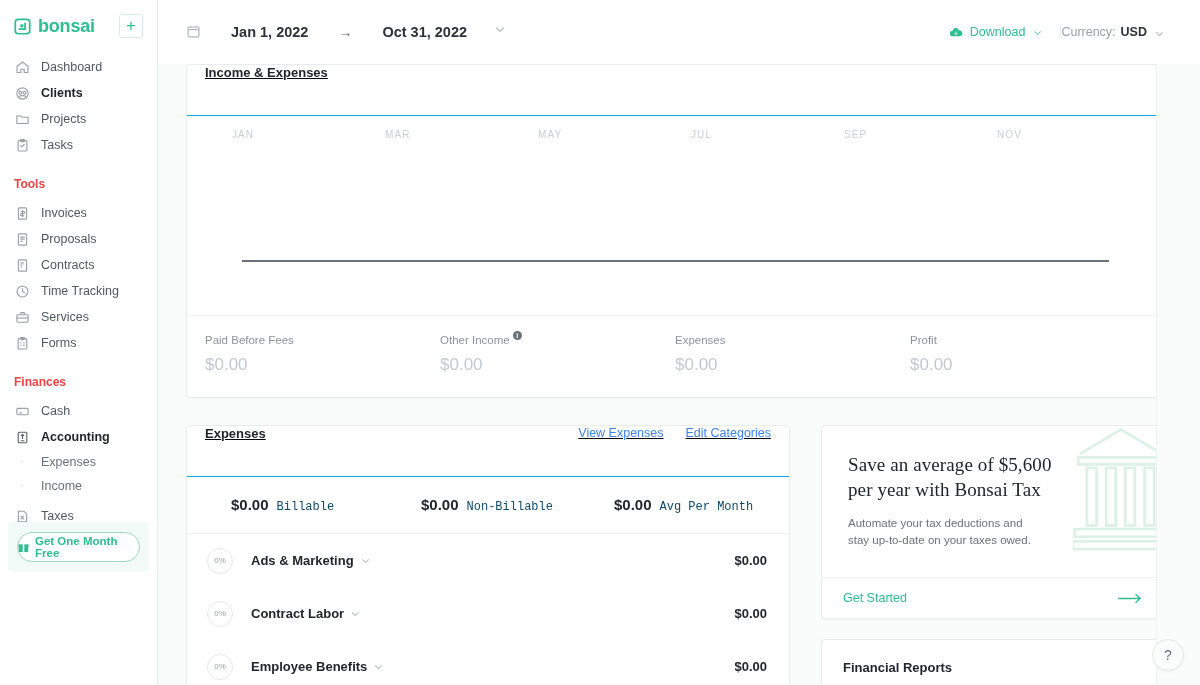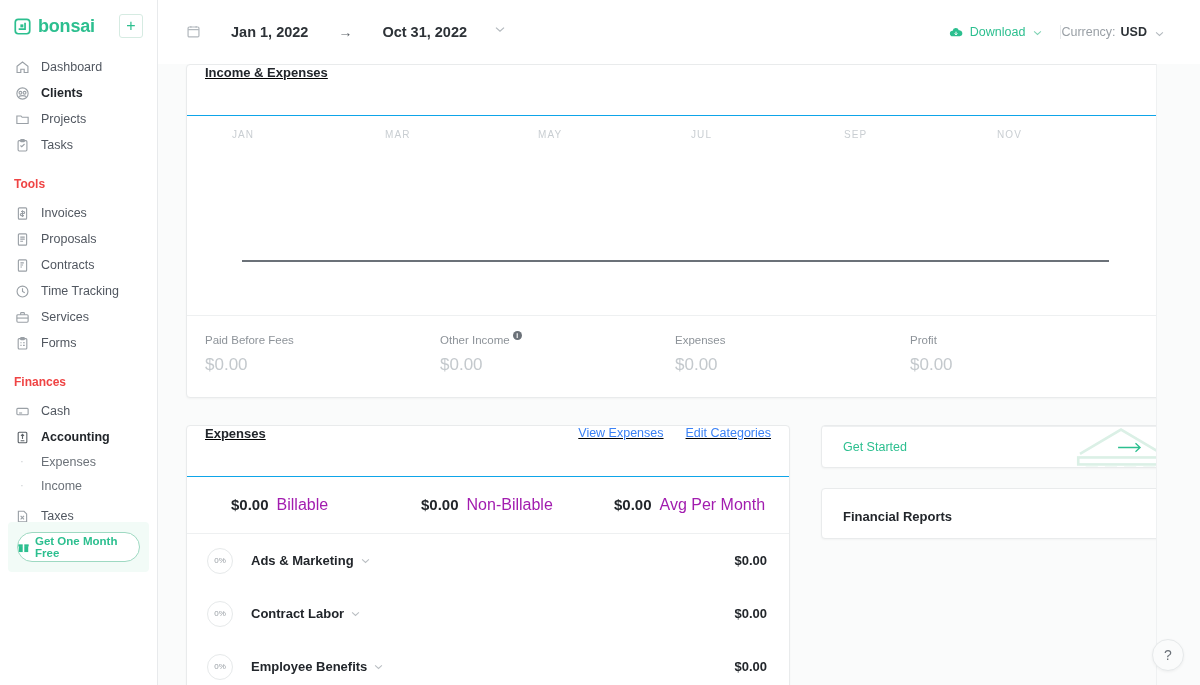--- a/index.html
+++ b/index.html
@@ -187,21 +187,21 @@
   .col-left { flex: 0 0 604px; }
   .col-right { flex: 1 1 auto; }
 
   .exp-summary {
     display: flex; align-items: center;
     padding: 19px 18px 19px 44px;
     border-bottom: 1px solid #eef0f1;
   }
   .exp-cell { display: flex; align-items: baseline; }
   .exp-cell .amt { font-size: 15px; font-weight: 700; color: #22262b; margin-right: 8px; }
-  .exp-cell .lbl { font-size: 16px; color: #a21caf; }
+  .exp-cell .lbl { font-size: 12px; color: #0c4a6e; font-family: Liberation Mono, monospace; }
   .exp-cell.c1 { width: 190px; }
   .exp-cell.c2 { width: 193px; }
 
   .exp-row {
     display: flex; align-items: center;
     padding: 0 22px 0 20px;
     height: 53px;
   }
   .pct-circle {
     width: 26px; height: 26px; border-radius: 50%;
@@ -613,20 +613,30 @@
                   <rect x="6" y="40" width="98" height="8"></rect>
                   <rect x="16" y="52" width="11" height="66"></rect>
                   <rect x="38" y="52" width="11" height="66"></rect>
                   <rect x="60" y="52" width="11" height="66"></rect>
                   <rect x="82" y="52" width="11" height="66"></rect>
                   <rect x="2" y="122" width="106" height="9"></rect>
                   <rect x="0" y="136" width="110" height="9"></rect>
                 </g>
               </svg>
             </span>
+            <div class="tax-body">
+              <div class="tax-head">
+                <div>Save an average of $5,600</div>
+                <div>per year with Bonsai Tax</div>
+              </div>
+              <div class="tax-sub">
+                <div>Automate your tax deductions and</div>
+                <div>stay up-to-date on your taxes owed.</div>
+              </div>
+            </div>
             <div class="tax-foot">
               <span class="gs">Get Started</span>
               <span class="arrw">
                 <svg viewBox="0 0 26 12" width="24" height="11" fill="none" stroke="#2cbf8f" stroke-width="1.4">
                   <path d="M0 6 H24 M19 1.4 L24 6 L19 10.6"></path>
                 </svg>
               </span>
             </div>
           </section>
 

